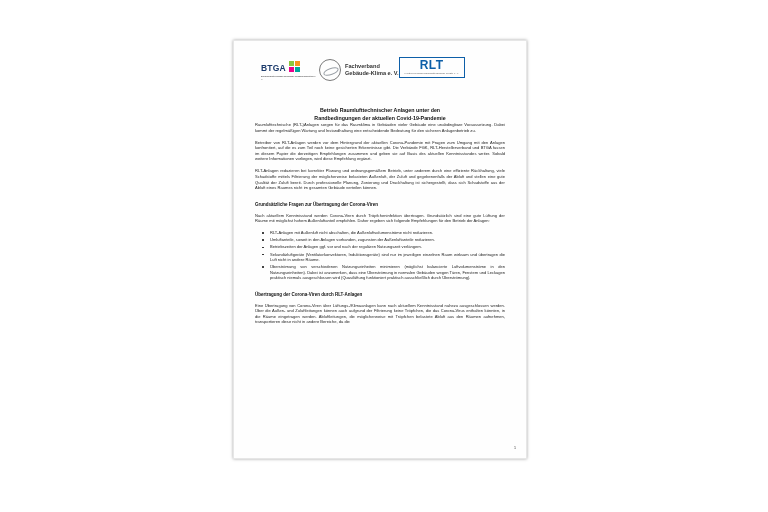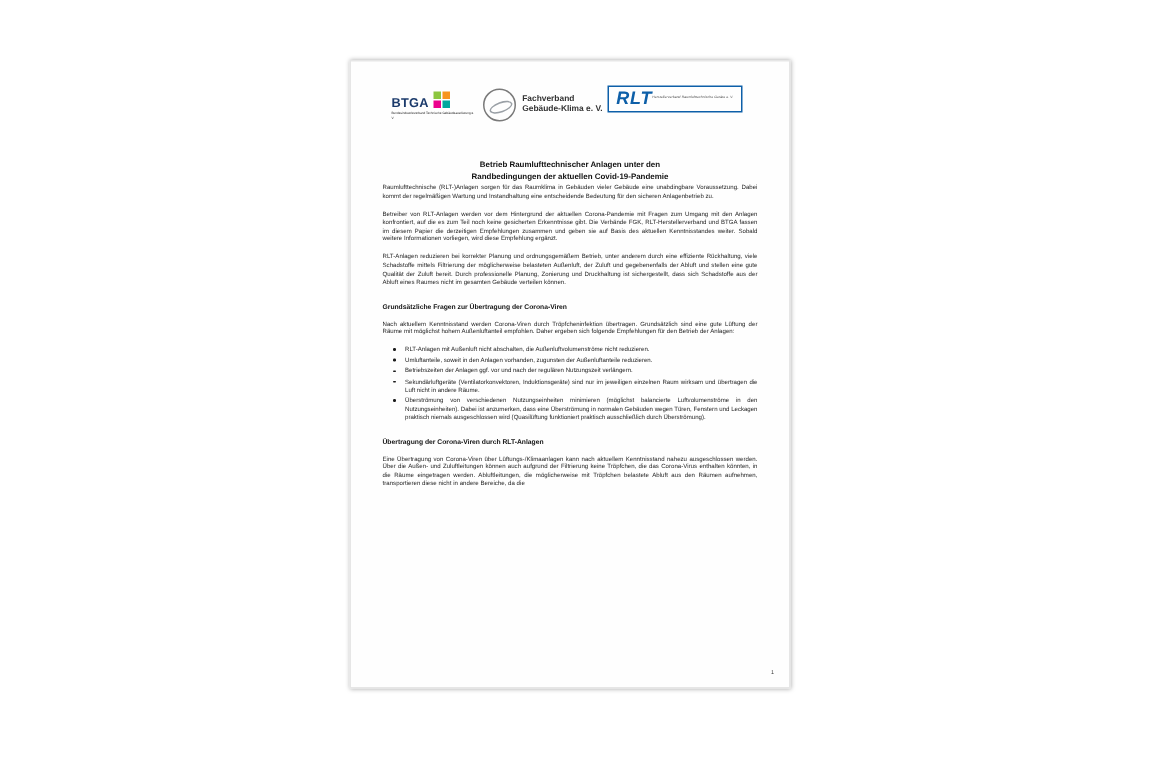--- a/index.html
+++ b/index.html
@@ -36,21 +36,20 @@
     left: 21px;
     top: 14px;
     width: 250px;
     height: 389px;
   }
 
   
   .logo-row {
     display: flex;
     align-items: flex-start;
-    justify-content: space-between;
     height: 34px;
     padding: 2px 10px 0 6px;
   }
 
   
   .btga {
     display: flex;
     flex-direction: column;
     width: 58px;
   }
@@ -117,23 +116,22 @@
     color: #333;
     font-weight: bold;
   }
   .fv-text .l2 { font-weight: bold; }
 
   
   .rlt {
     border: 1.4px solid #0d5fa8;
     padding: 1px 5px 2px 5px;
     display: flex;
-    flex-direction: row;
+    flex-direction: column;
     align-items: center;
-    font-style: italic;
   }
   .rlt-word {
     font-size: 12px;
     font-weight: bold;
     color: #0d5fa8;
     letter-spacing: .5px;
     line-height: 13px;
   }
   .rlt-sub {
     font-size: 2.2px;

